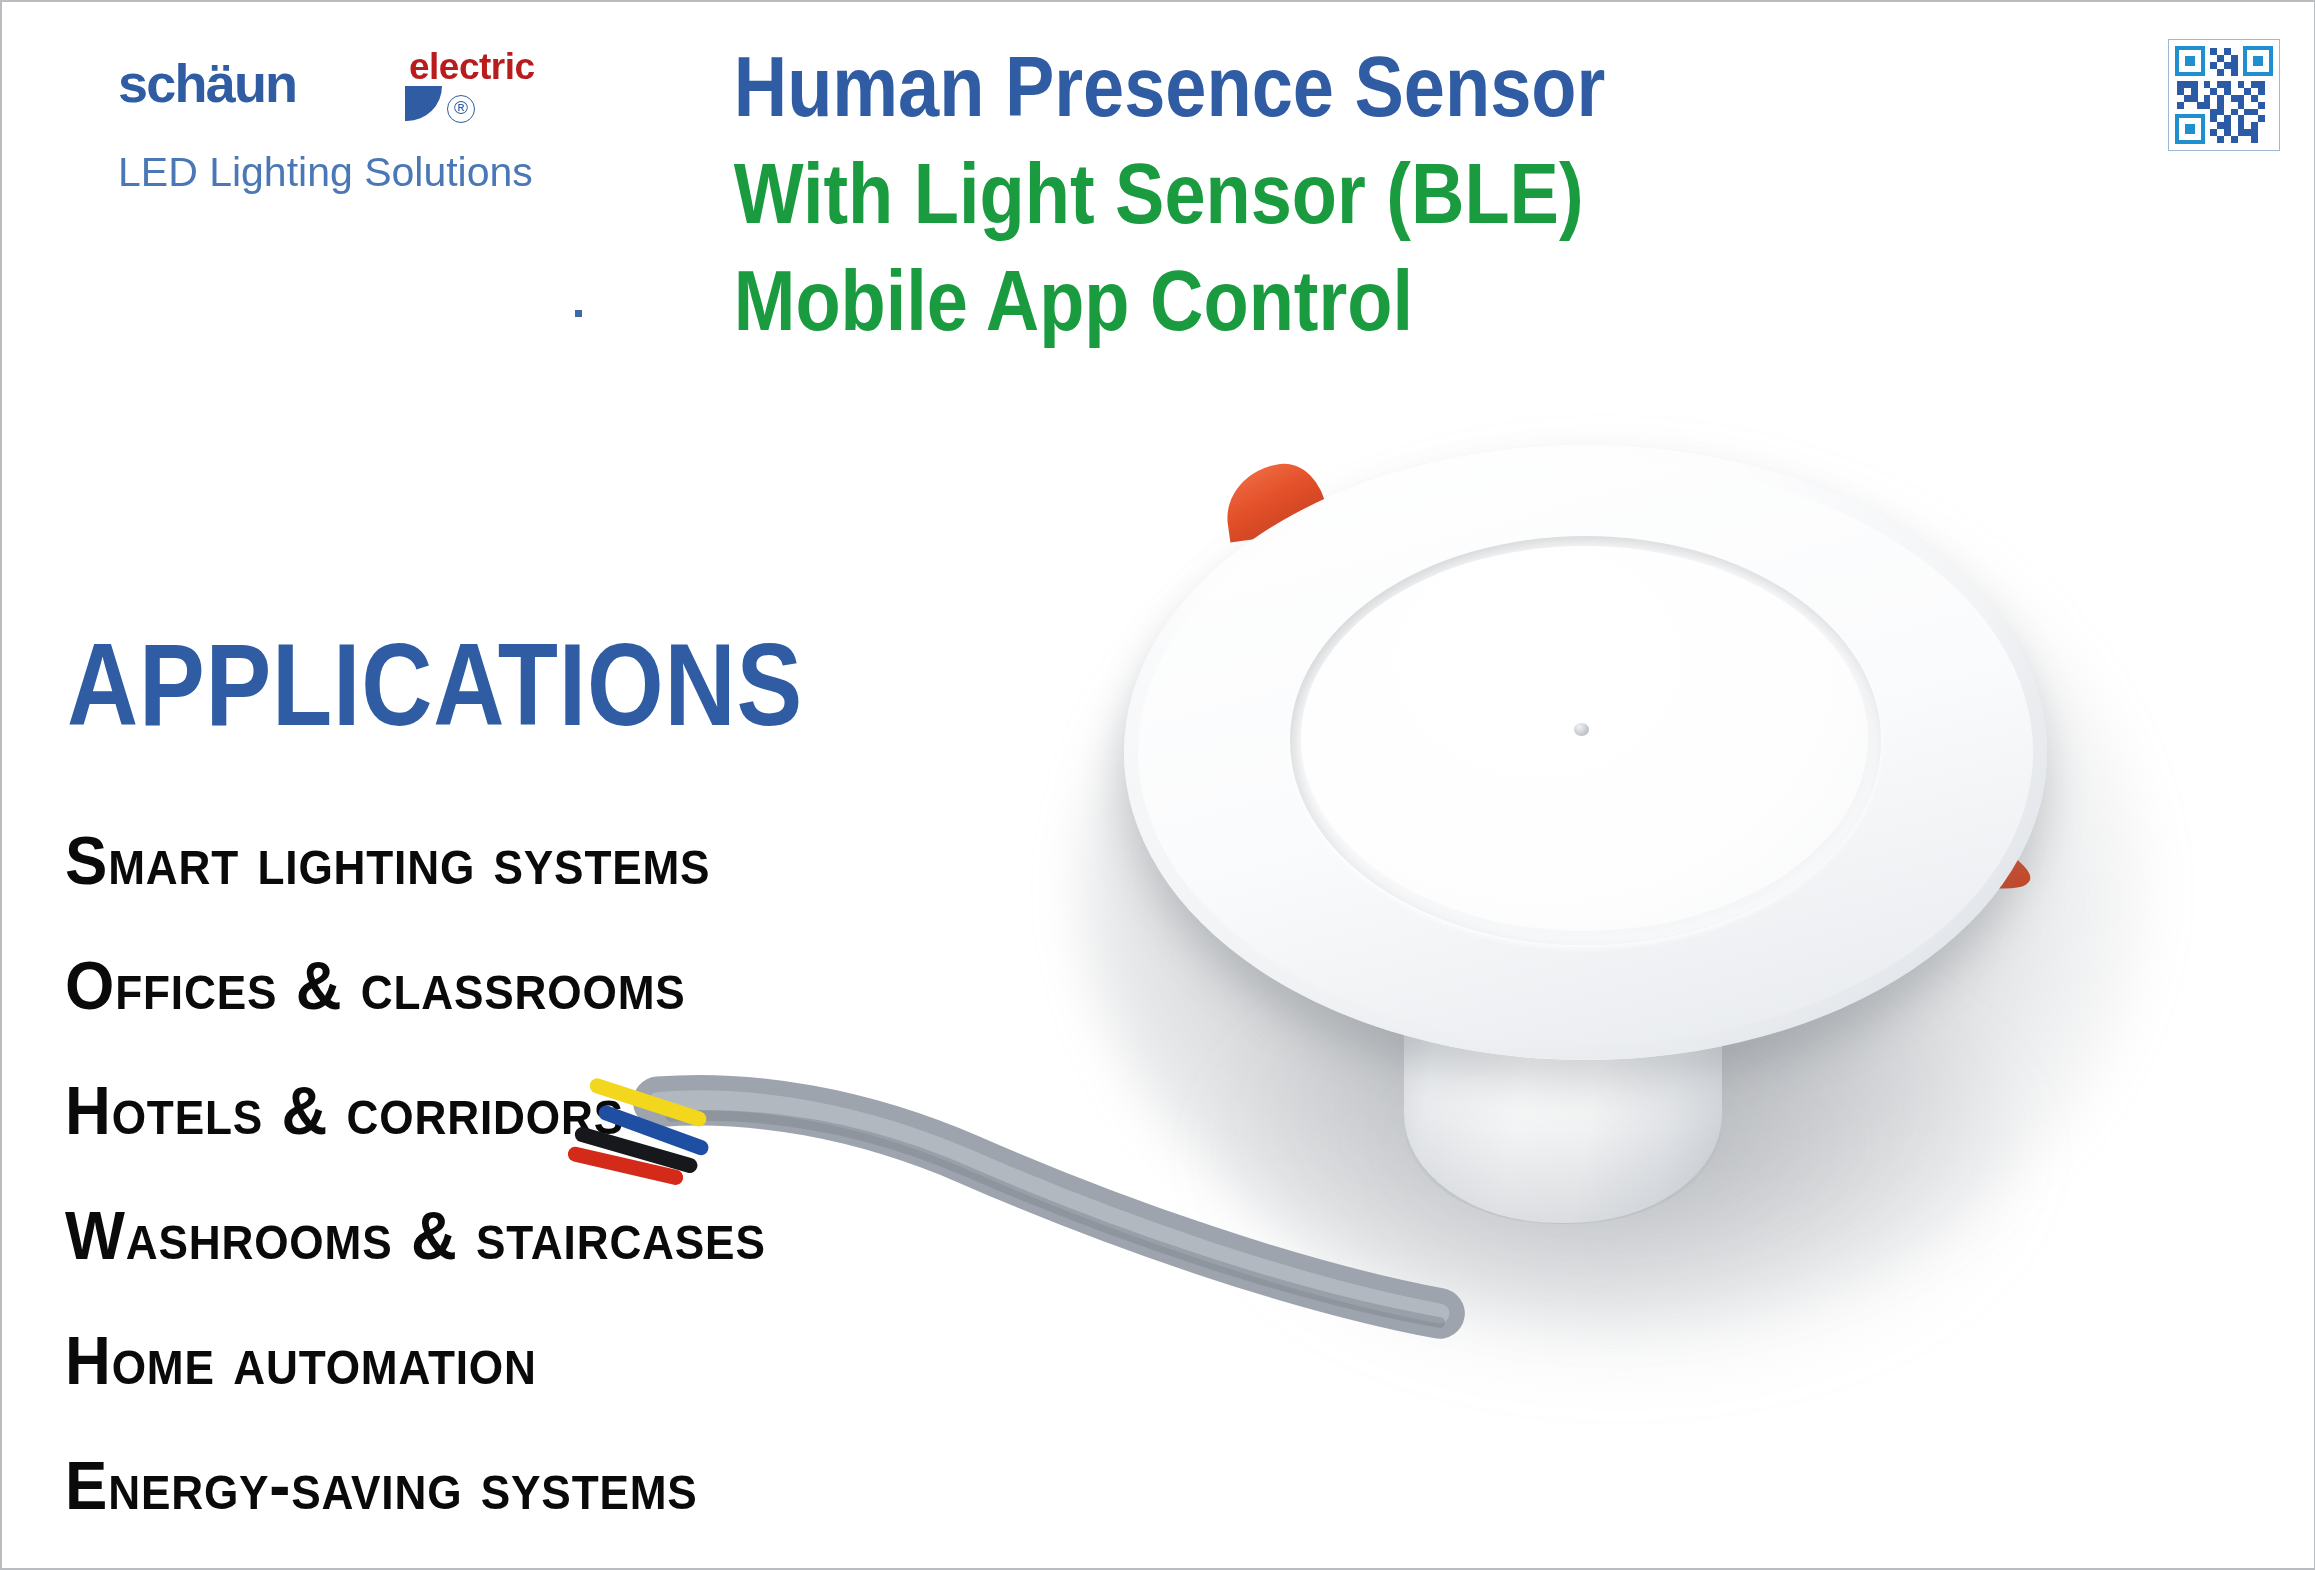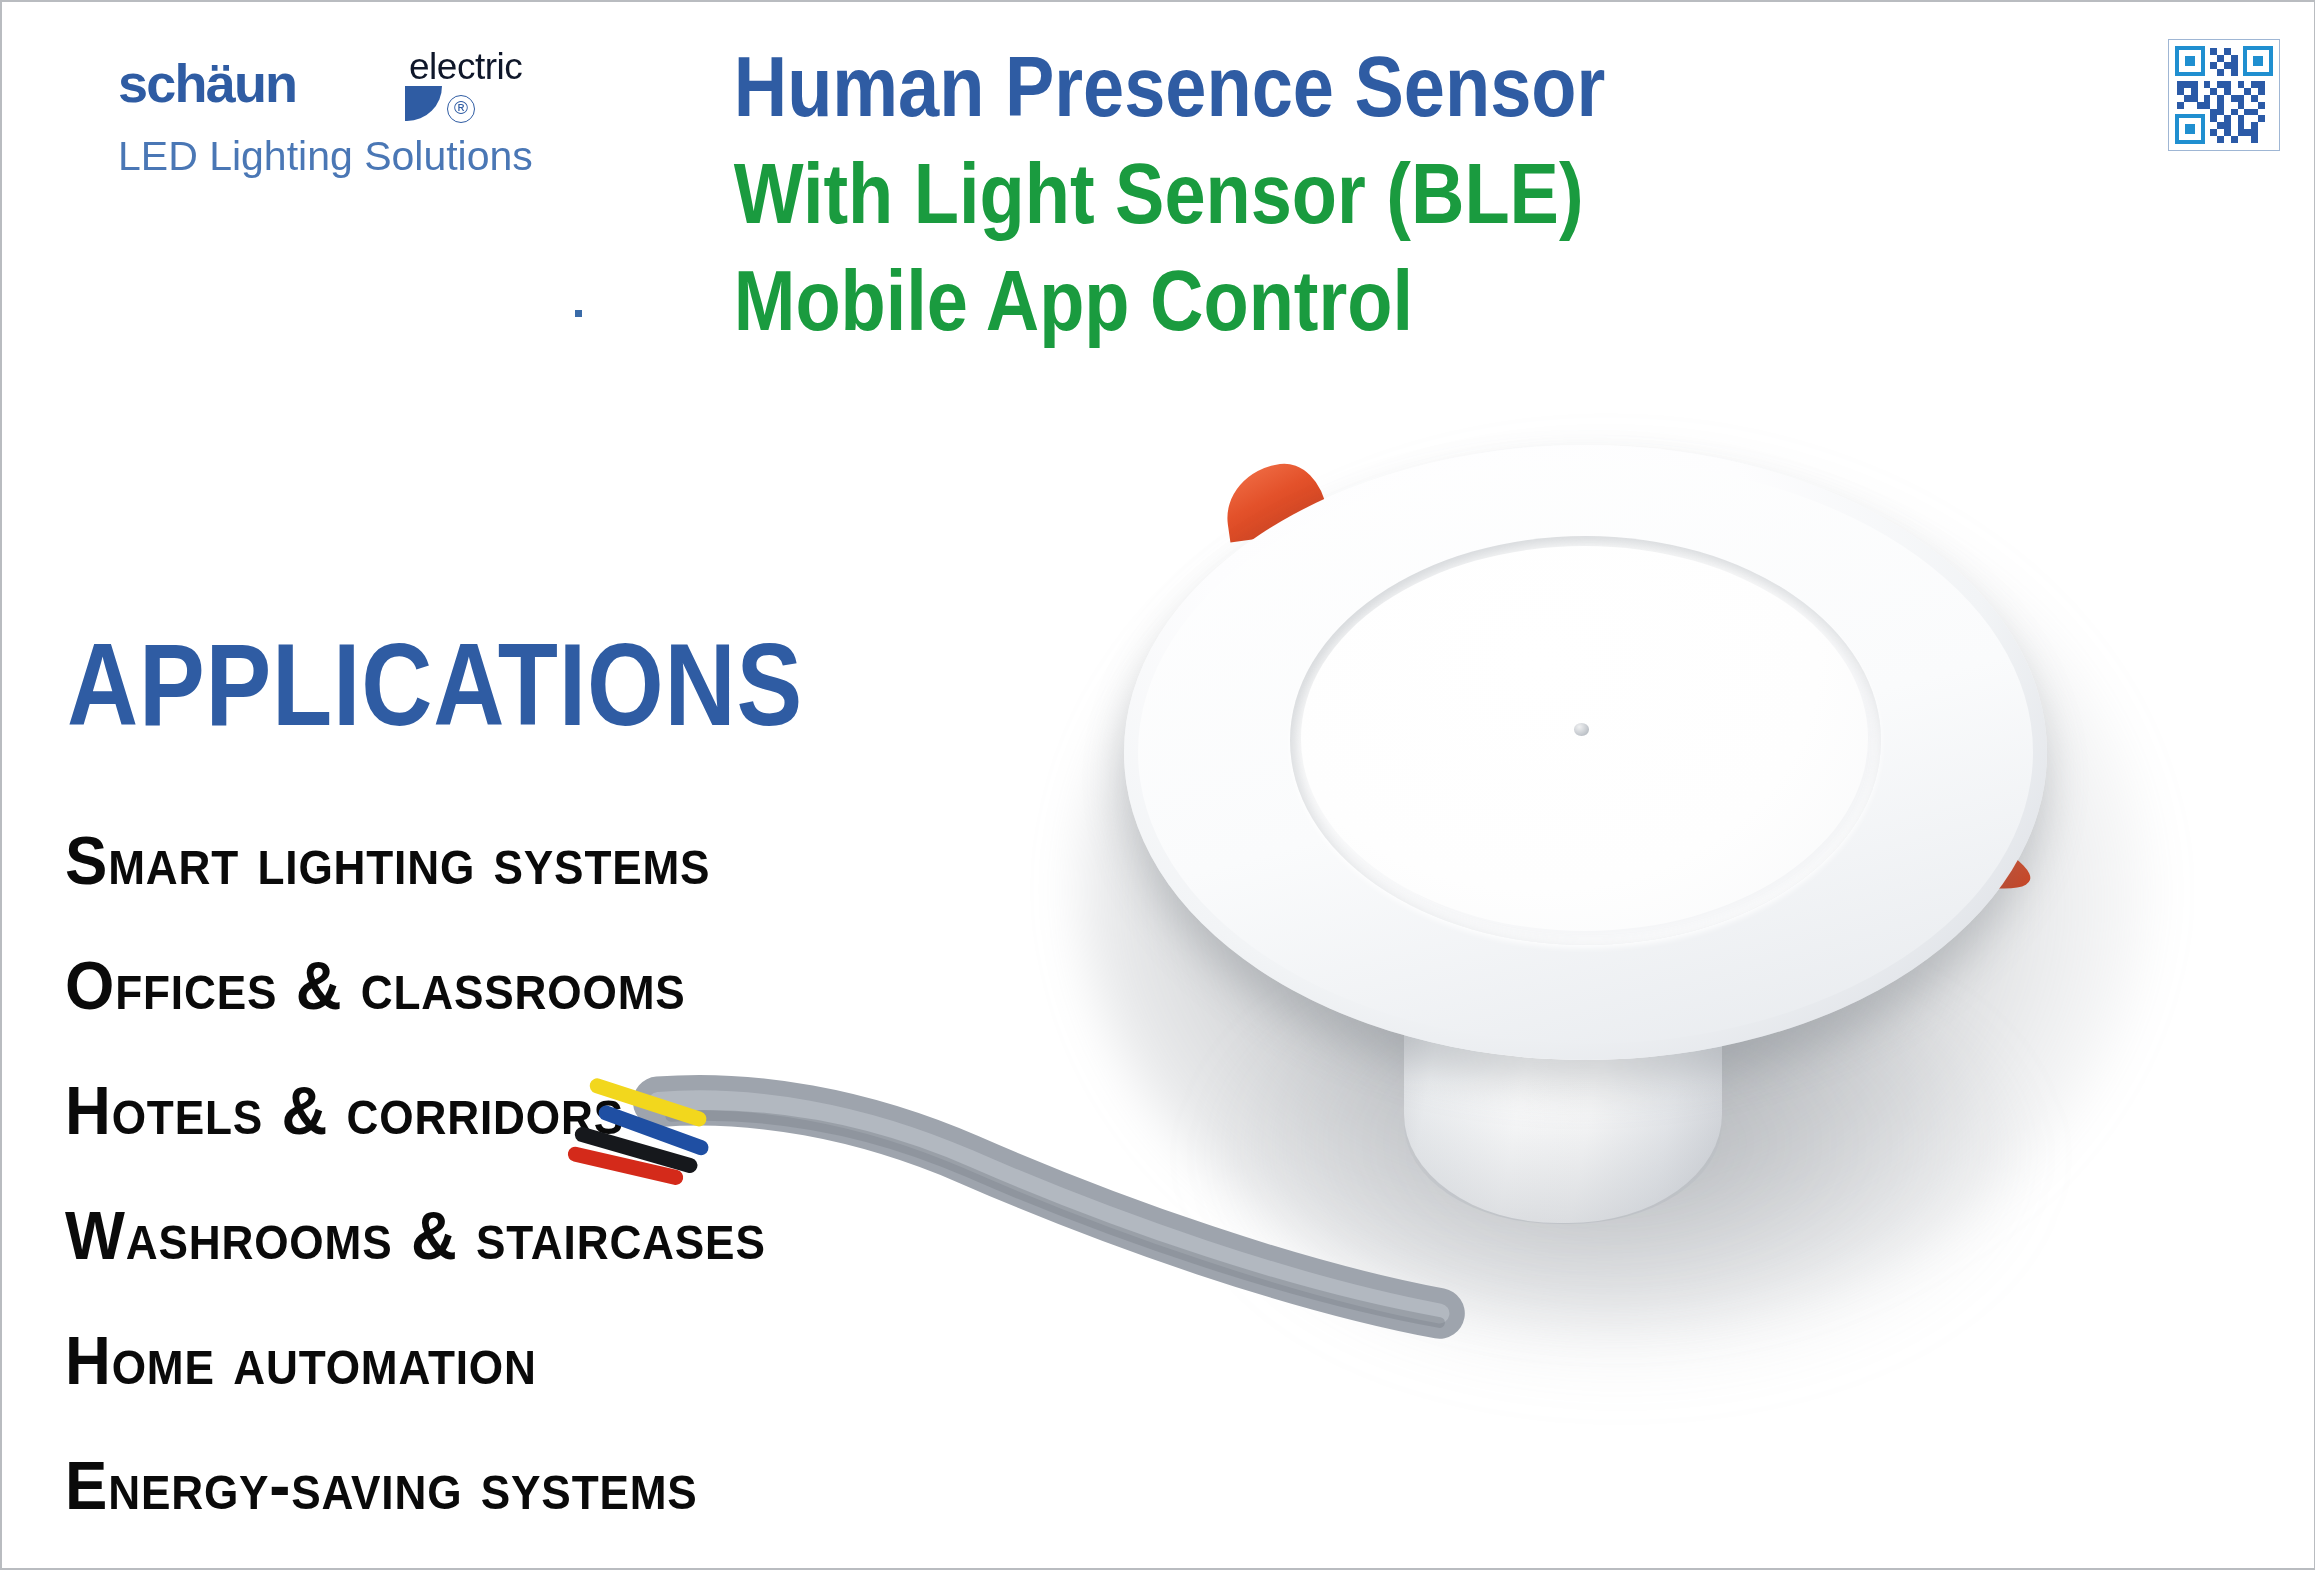--- a/index.html
+++ b/index.html
@@ -41,24 +41,24 @@
     color: #2f5ca3;
     line-height: 78px;
     display: inline-block;
     vertical-align: top;
   }
   #logo-electric {
     position: absolute;
     left: 291px;
     top: 3.6px;
     font-family: "Liberation Sans", sans-serif;
-    font-weight: normal;
+    font-weight: bold;
     font-size: 37px;
     letter-spacing: -0.5px;
-    color: #0f172a;
+    color: #b91c1c;
     line-height: 37px;
   }
   #logo-mark {
     position: absolute;
     left: 287px;
     top: 42px;
     width: 37px;
     height: 35px;
     background: #2f5ca3;
     border-bottom-right-radius: 35px;
@@ -71,21 +71,21 @@
     height: 26px;
     border: 1.8px solid #2f5ca3;
     border-radius: 50%;
     color: #2f5ca3;
     font-size: 19px;
     font-weight: normal;
     line-height: 24.4px;
     text-align: center;
   }
   #logo-tagline {
-    margin-top: 11px;
+    margin-top: 27px;
     font-family: "Liberation Sans", sans-serif;
     font-size: 41px;
     font-weight: normal;
     color: #4a77b5;
     letter-spacing: 0px;
     line-height: 47px;
   }
 
   
   #headings {

